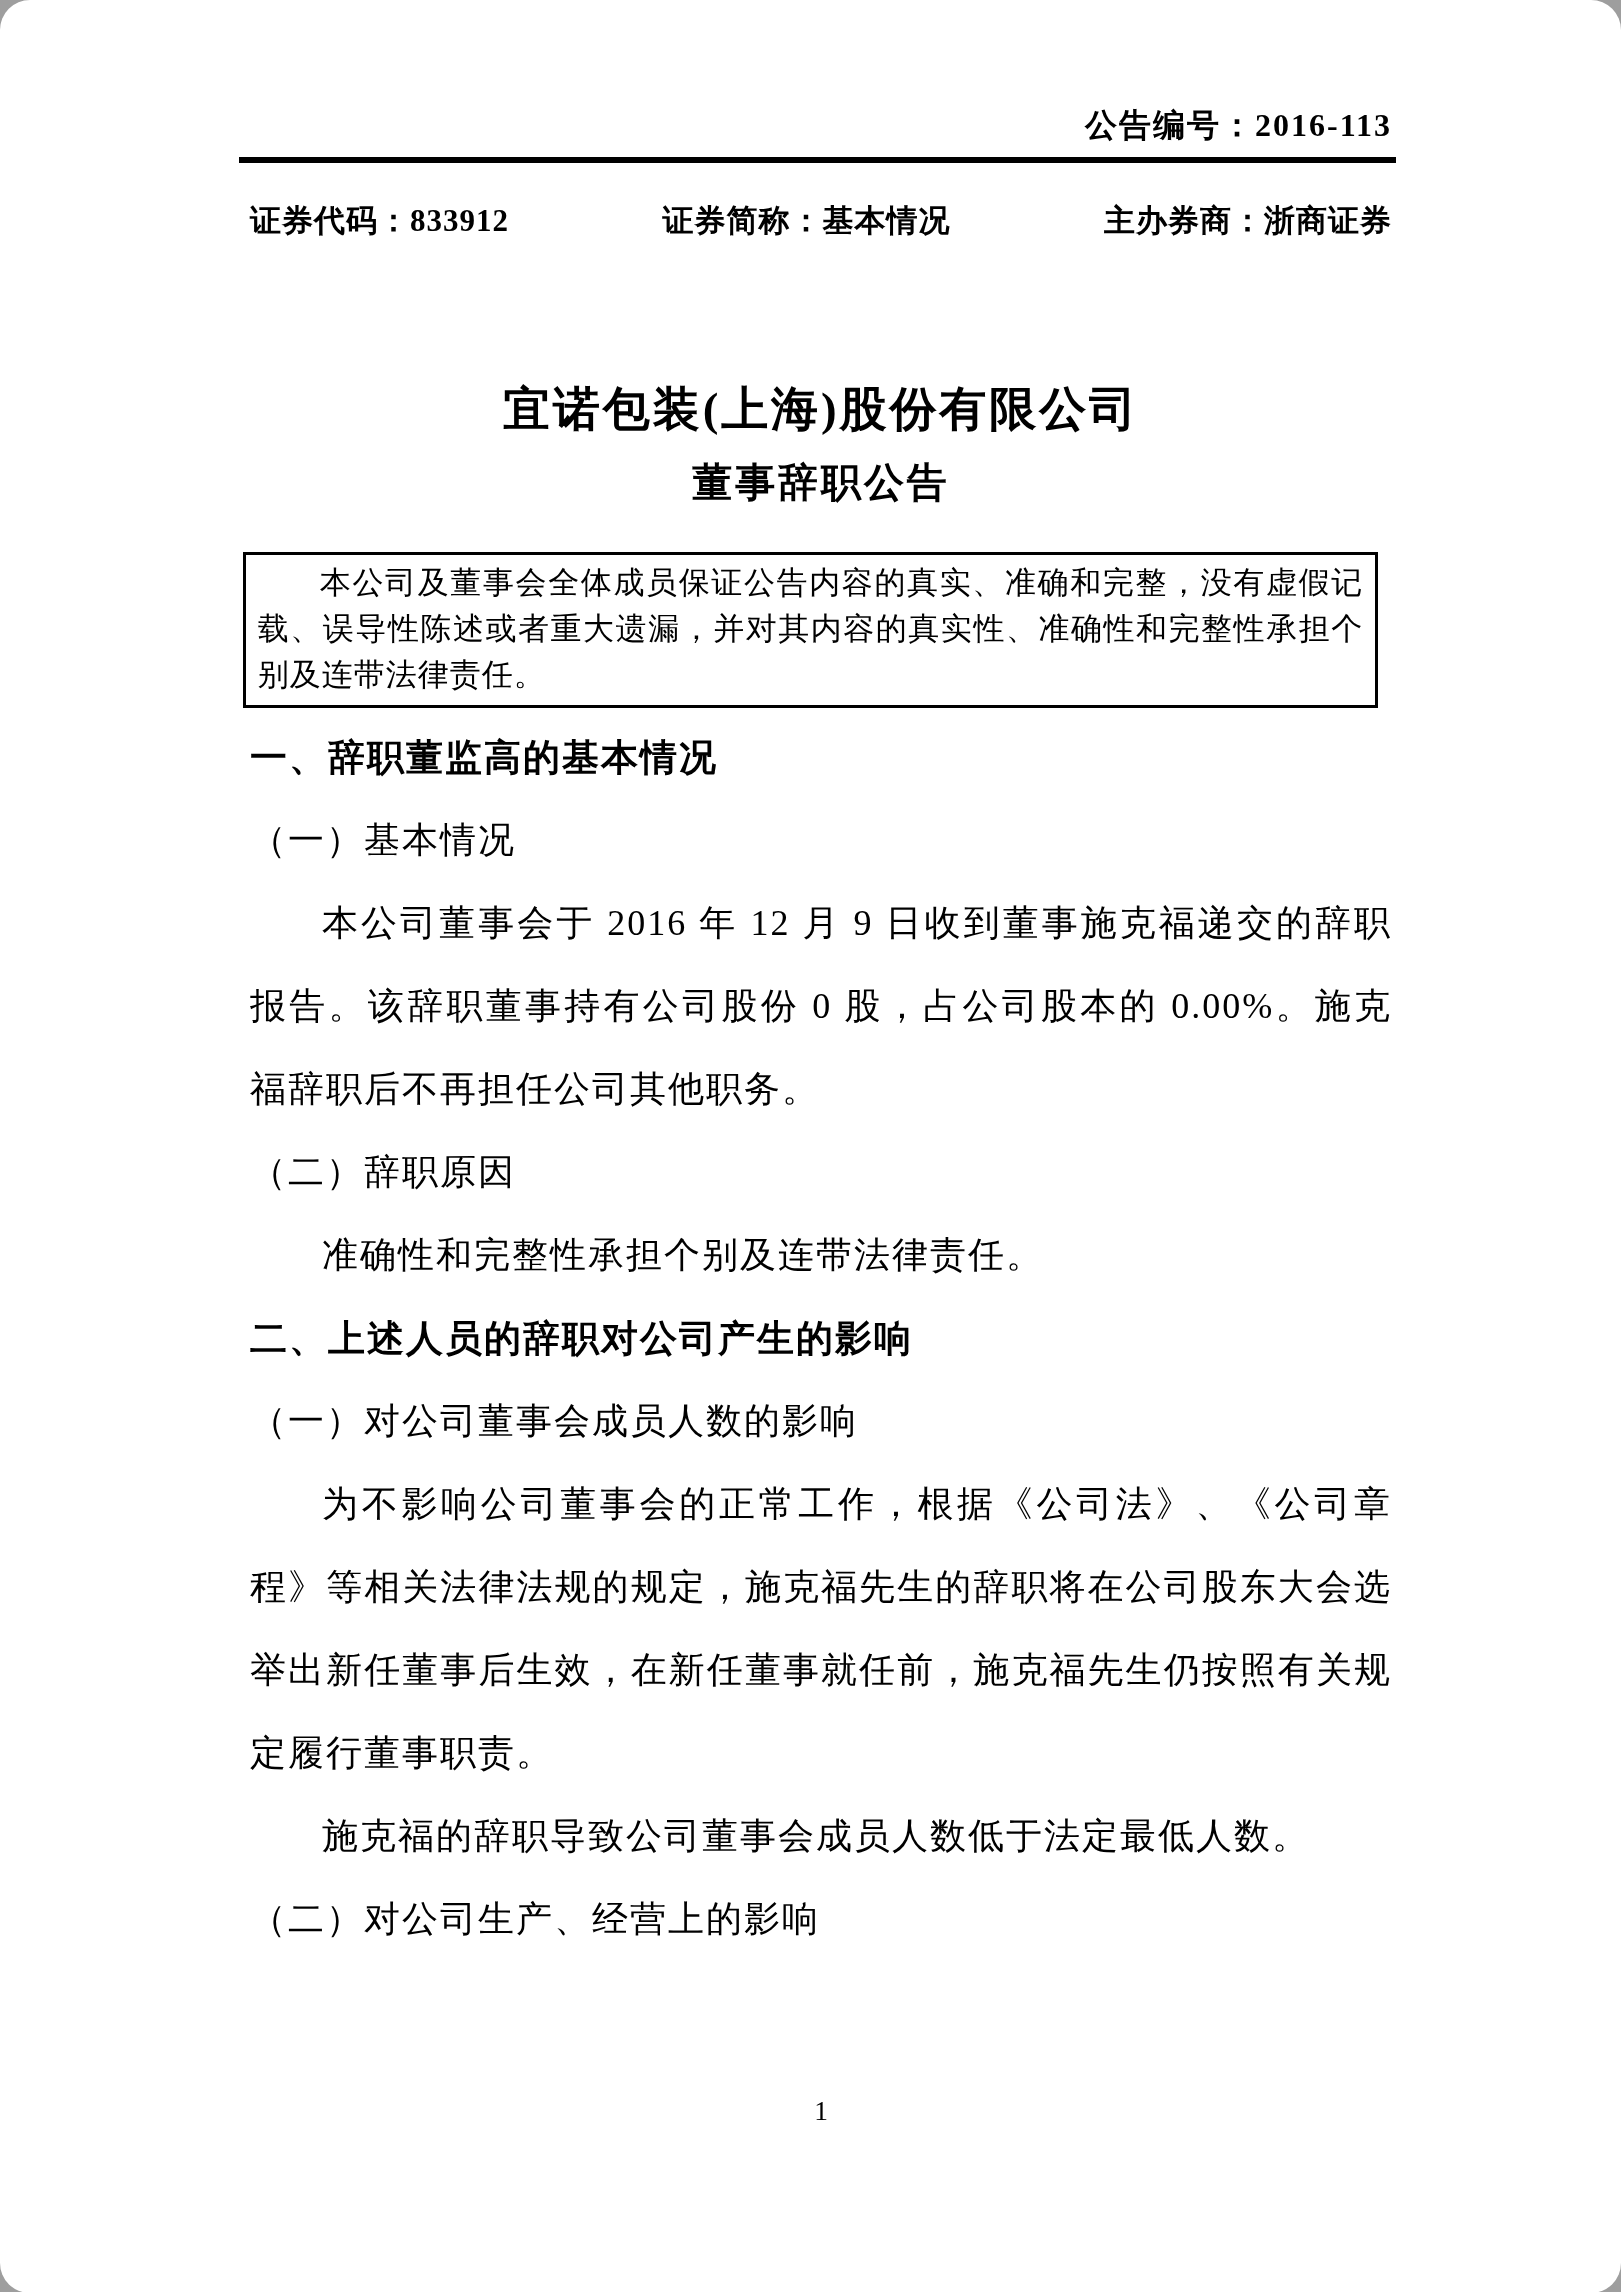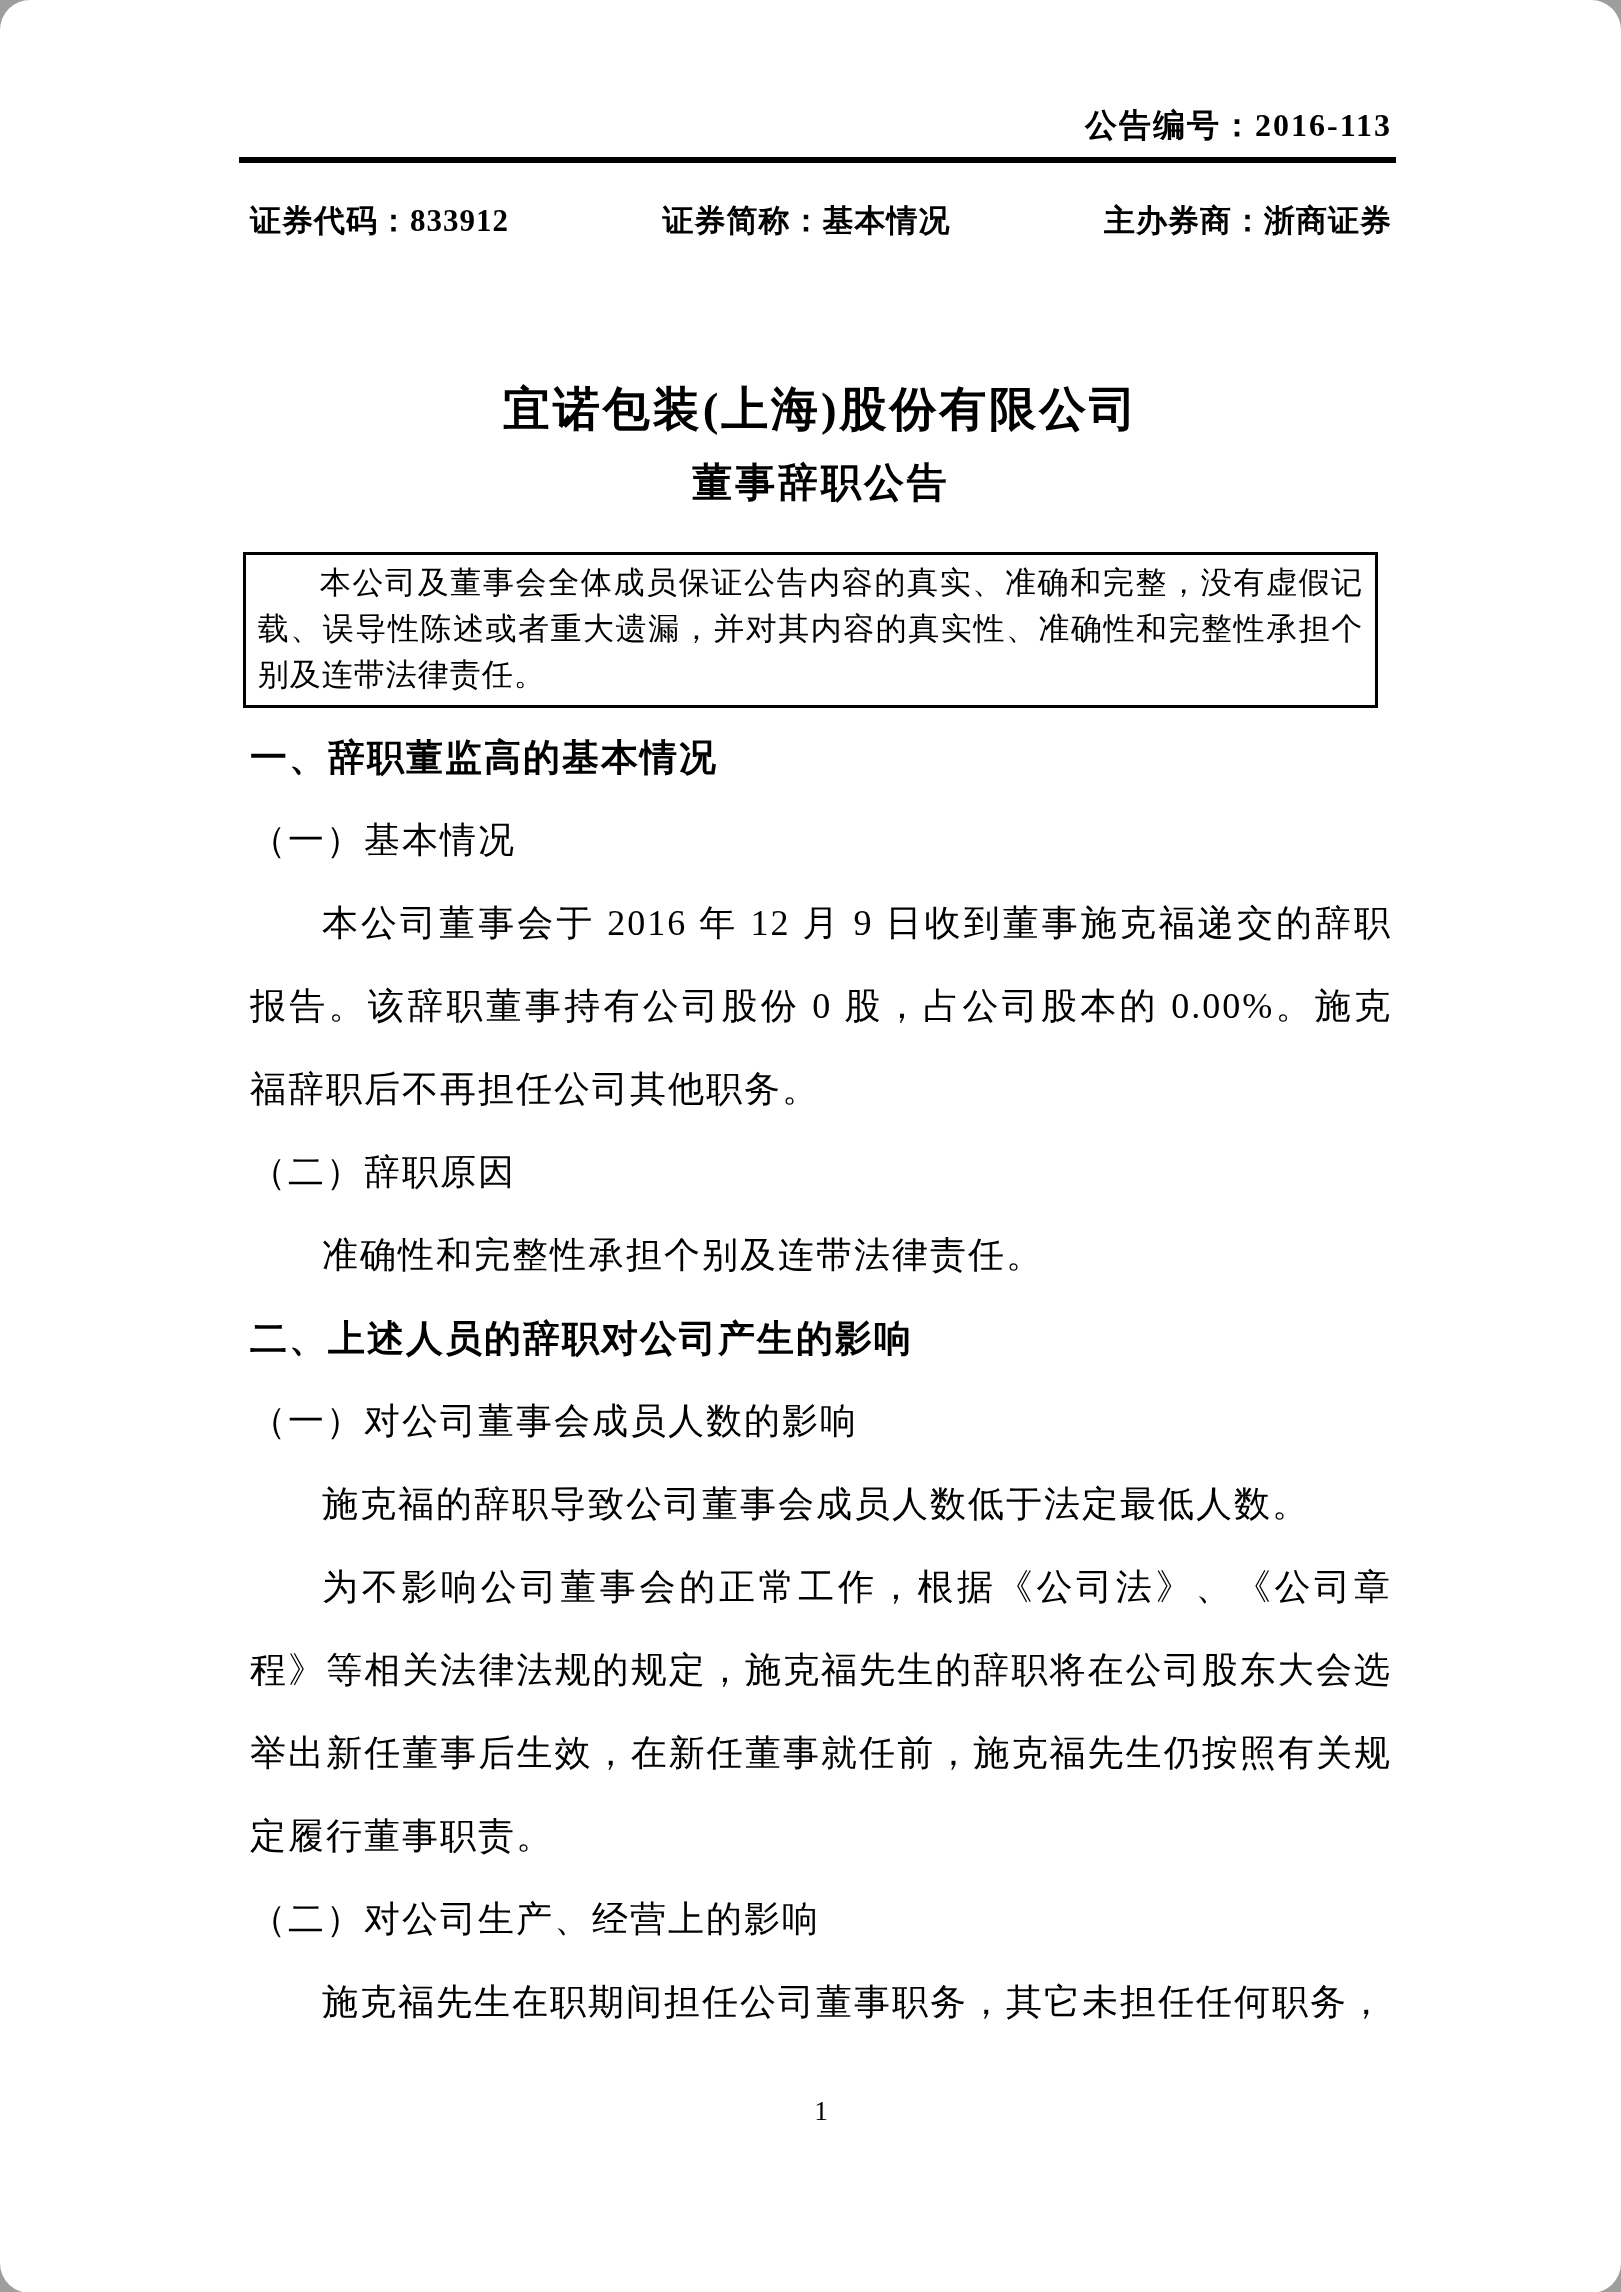--- a/index.html
+++ b/index.html
@@ -142,22 +142,21 @@
   </div>
 
   <div class="doc-body">
       <div class="h1">一、辞职董监高的基本情况</div>
       <div class="h2">（一）基本情况</div>
       <div class="p">本公司董事会于 2016 年 12 月 9 日收到董事施克福递交的辞职报告。该辞职董事持有公司股份 0 股，占公司股本的 0.00%。施克福辞职后不再担任公司其他职务。</div>
       <div class="h2">（二）辞职原因</div>
       <div class="p">准确性和完整性承担个别及连带法律责任。</div>
       <div class="h1">二、上述人员的辞职对公司产生的影响</div>
       <div class="h2">（一）对公司董事会成员人数的影响</div>
+      <div class="p">为不影响公司董事会的正常工作，根据《公司法》、《公司章程》等相关法律法规的规定，施克福先生的辞职将在公司股东大会选举出新任董事后生效，在新任董事就任前，施克福先生仍按照有关规定履行董事职责。</div>
       <div class="p">施克福的辞职导致公司董事会成员人数低于法定最低人数。</div>
-      <div class="p">为不影响公司董事会的正常工作，根据《公司法》、《公司章程》等相关法律法规的规定，施克福先生的辞职将在公司股东大会选举出新任董事后生效，在新任董事就任前，施克福先生仍按照有关规定履行董事职责。</div>
       <div class="h2">（二）对公司生产、经营上的影响</div>
-      <div class="p">施克福先生在职期间担任公司董事职务，其它未担任任何职务，</div>
     </div>
 
   <div class="page-number">1</div>
 
 </div>
 
 
 </body></html>

